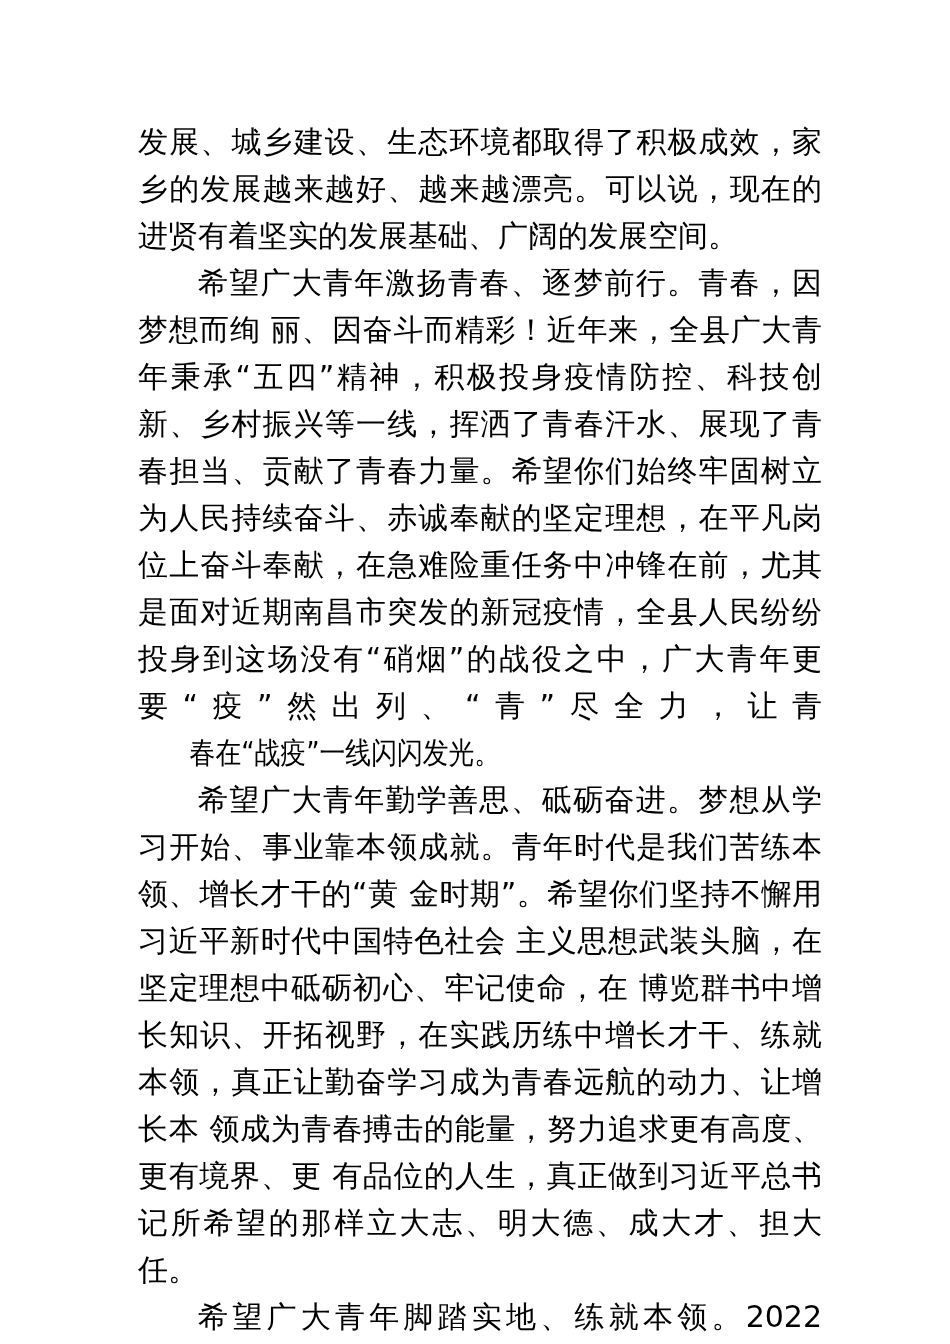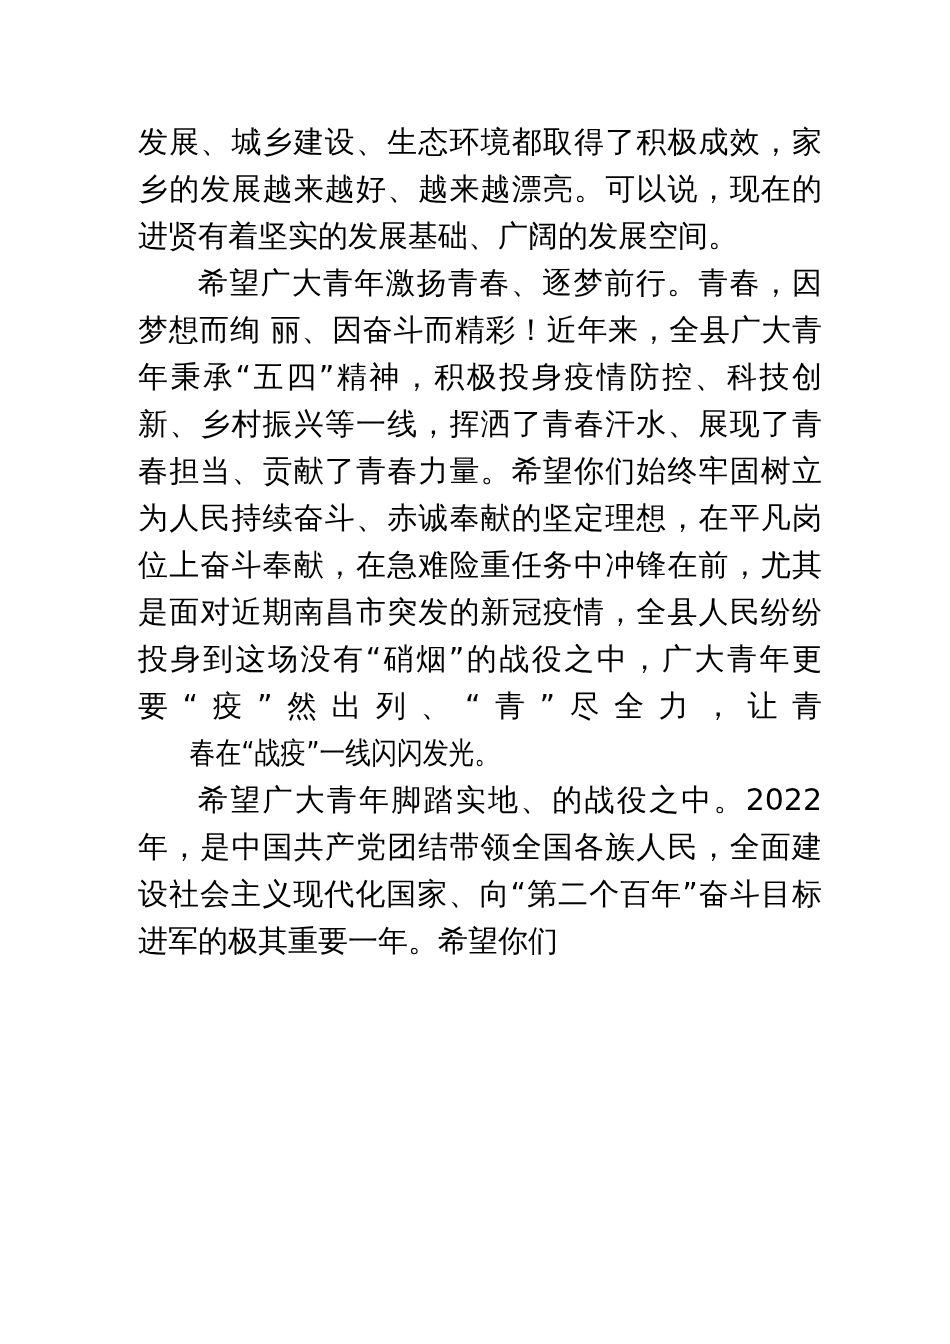--- a/index.html
+++ b/index.html
@@ -56,19 +56,22 @@
   <div class="doc-body">
 
     <p class="para">
       <span>发展、城乡建设、生态环境都取得了积极成效，家乡的发展越来越好、越来越漂亮。可以说，现在的进贤有着坚实的发展基础、广阔的发展空间。</span>
     </p>
 
     <p class="para indent">
       <span class="lead">希望广大青年激扬青春、逐梦前行。</span><span>青春，因梦想而绚 丽、因奋斗而精彩！近年来，全县广大青年秉承“五四”精神，积极投身疫情防控、科技创新、乡村振兴等一线，挥洒了青春汗水、展现了青春担当、贡献了青春力量。希望你们始终牢固树立为人民持续奋斗、赤诚奉献的坚定理想，在平凡岗位上奋斗奉献，在急难险重任务中冲锋在前，尤其是面对近期南昌市突发的新冠疫情，全县人民纷纷投身到这场没有“硝烟”的战役之中，广大青年更要“疫”然出列、“青”尽全力，让青</span><span class="condensed">春在“战疫”一线闪闪发光。</span>
     </p>
 
+    <p class="para indent">
+      <span class="lead">希望广大青年勤学善思、砥砺奋进。</span><span>梦想从学习开始、事业靠本领成就。青年时代是我们苦练本领、增长才干的“黄 金时期”。希望你们坚持不懈用习近平新时代中国特色社会 主义思想武装头脑，在坚定理想中砥砺初心、牢记使命，在 博览群书中增长知识、开拓视野，在实践历练中增长才干、练就本领，真正让勤奋学习成为青春远航的动力、让增长本 领成为青春搏击的能量，努力追求更有高度、更有境界、更 有品位的人生，真正做到习近平总书记所希望的那样立大志、明大德、成大才、担大任。</span>
+    </p>
 
     <p class="para indent">
-      <span class="lead">希望广大青年脚踏实地、的战役之中。</span><span>2022 年，是中国共产党团结带领全国各族人民，全面建设社会主义现代化国家、向“第二个百年”奋斗目标进军的极其重要一年。希望你们</span>
+      <span class="lead">希望广大青年脚踏实地、练就本领。</span><span>2022 年，是中国共产党团结带领全国各族人民，全面建设社会主义现代化国家、向“第二个百年”奋斗目标进军的极其重要一年。希望你们</span>
     </p>
 
   </div>
 </div>
 
 </body></html>

